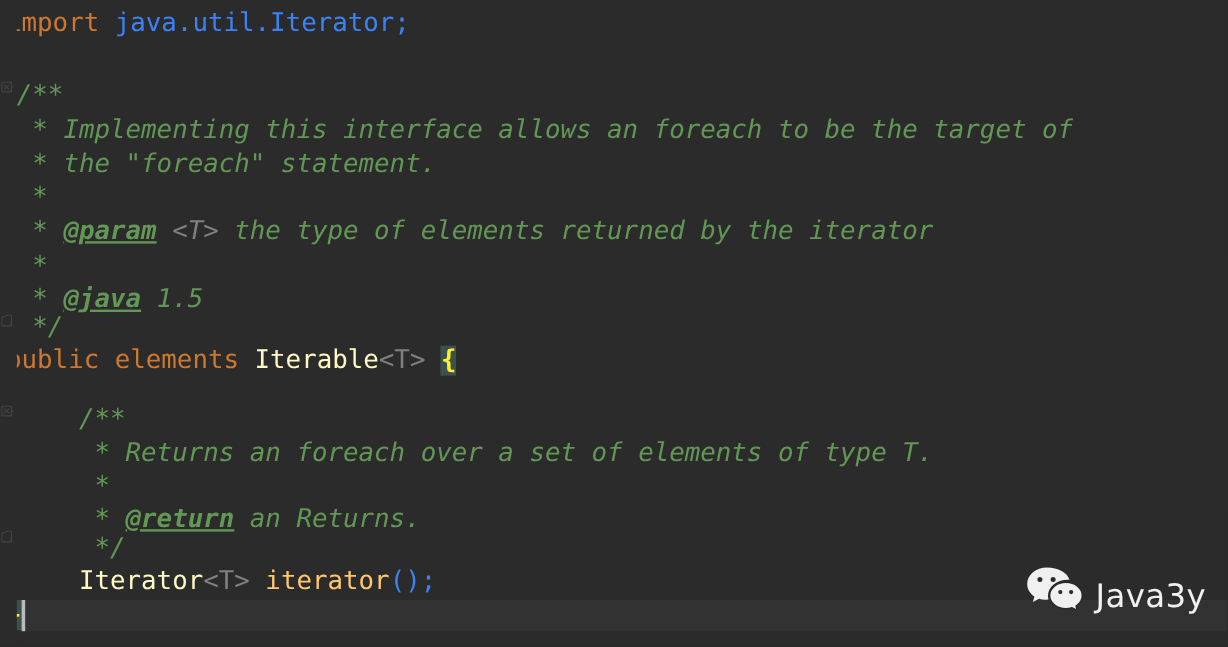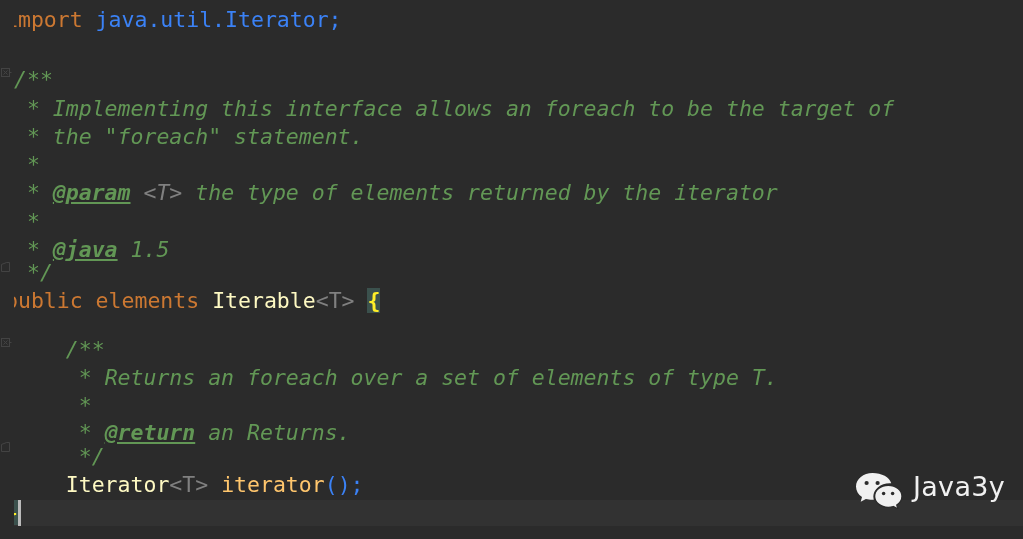--- a/index.html
+++ b/index.html
@@ -102,21 +102,21 @@
     background: #bbbbbb;
     z-index: 4;
   }
 
   
   #watermark {
     position: absolute;
     right: 18px;
     bottom: 26px;
     display: flex;
-    align-items: flex-start;
+    align-items: flex-end;
     gap: 10px;
     z-index: 5;
     user-select: none;
   }
   #watermark .wm-text {
     color: #f0f0f0;
     font-family: "DejaVu Sans", "Liberation Sans", sans-serif;
     font-size: 27px;
     letter-spacing: .3px;
   }

